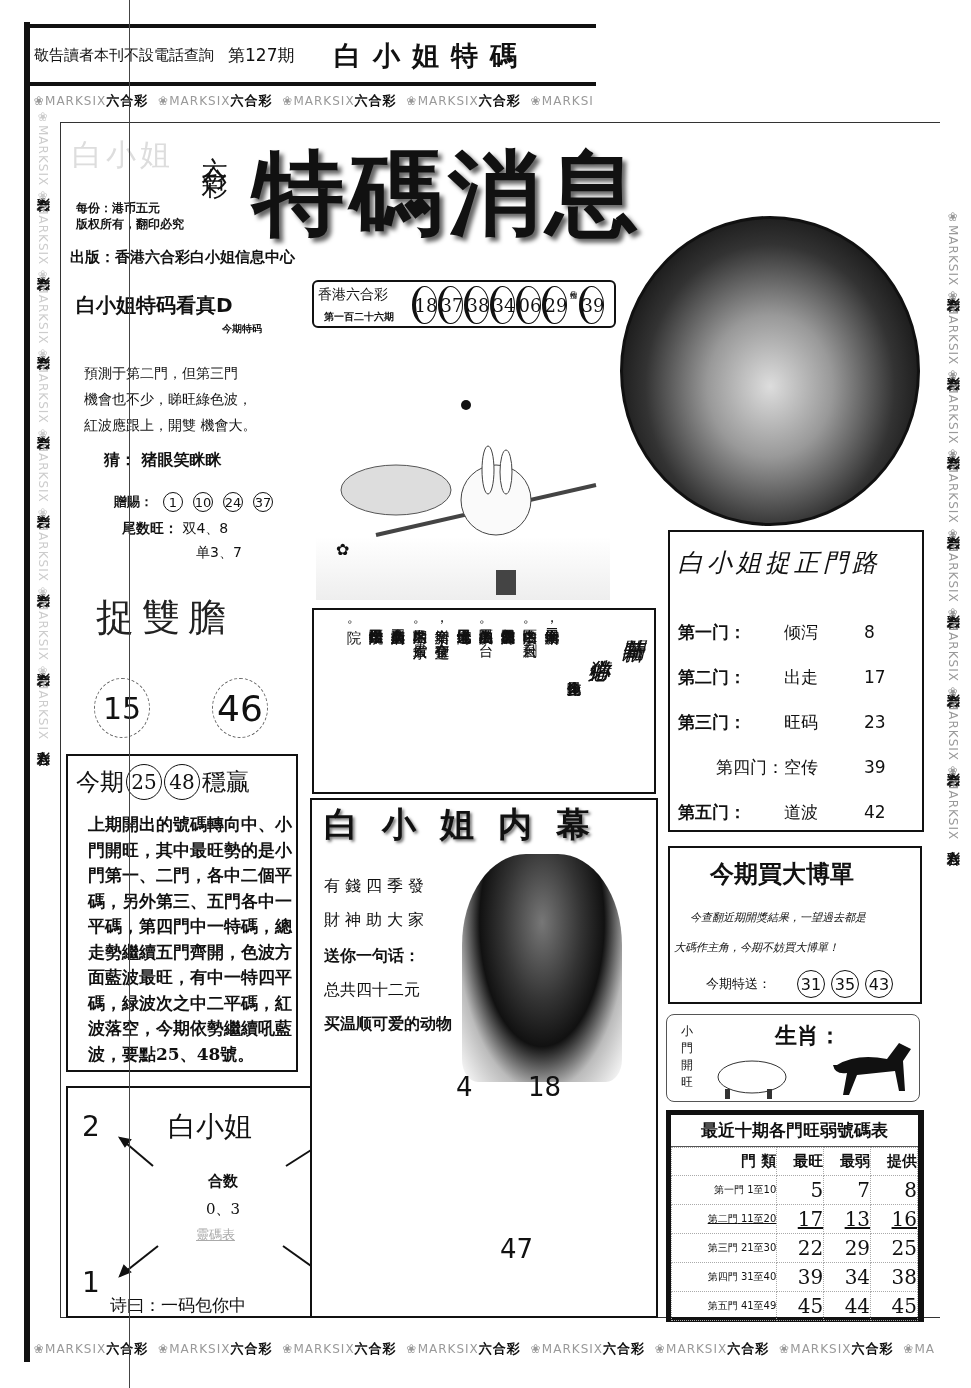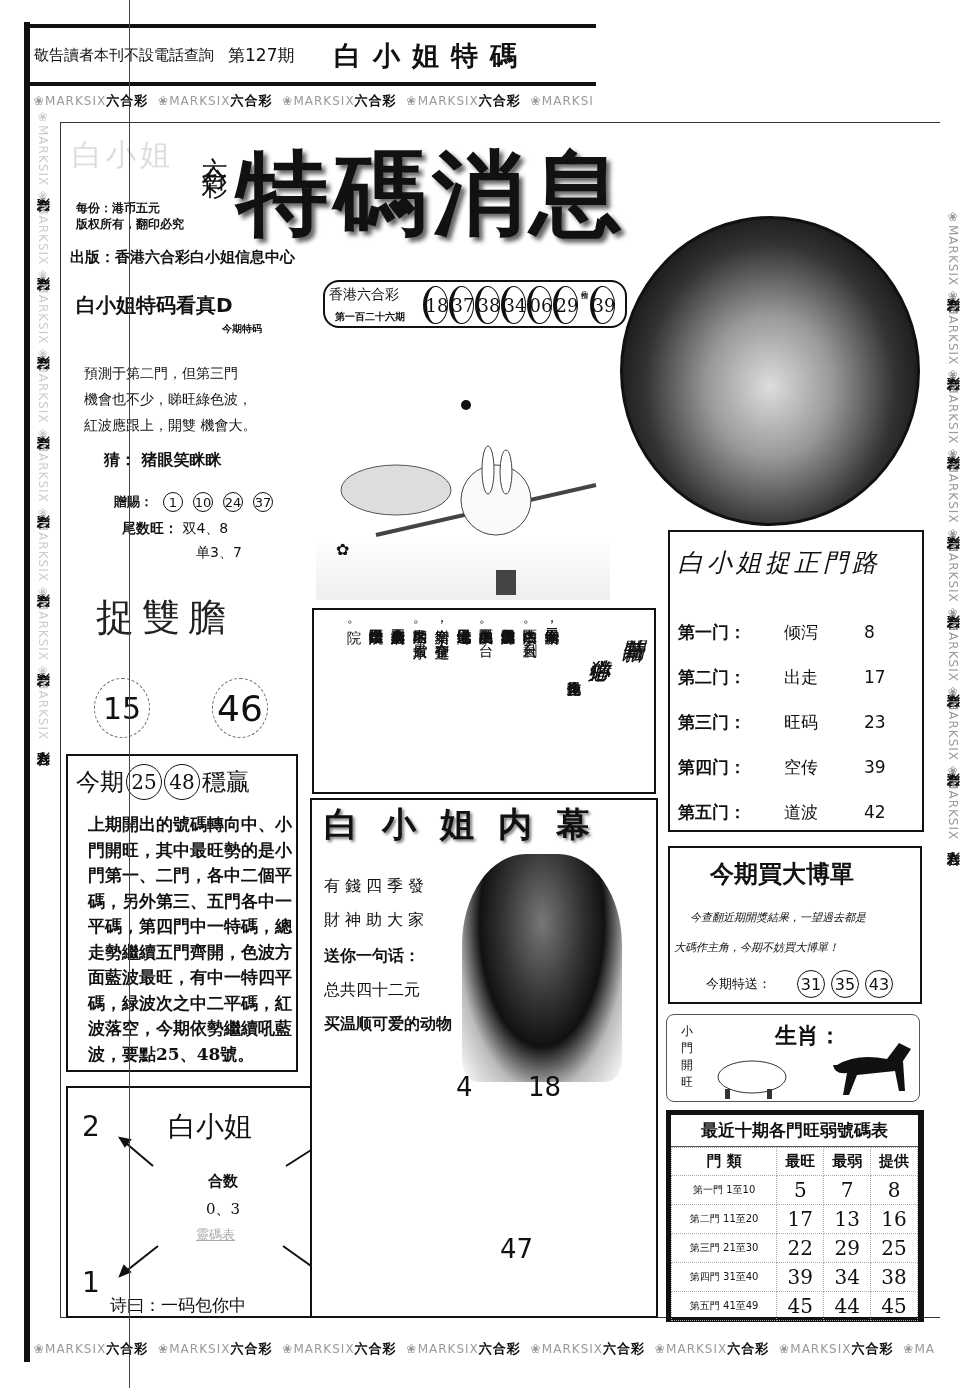--- a/index.html
+++ b/index.html
@@ -17,21 +17,21 @@
   .strip-bottom { left: 34px; top: 1340px; width: 900px; height: 18px; }
   .strip-right { left: 940px; top: 210px; width: 22px; height: 1130px; writing-mode: vertical-rl; }
   .strip-left { left: 34px; top: 110px; width: 18px; height: 1220px; writing-mode: vertical-rl; color: #ccc; }
   .box { position: absolute; border: 2px solid #111; background: #fff; }
   .hd-small { font-size: 12px; font-weight: bold; line-height: 16px; }
   .vert { writing-mode: vertical-rl; }
   .ball { display: inline-flex; align-items: center; justify-content: center; border: 1.5px solid #111; border-radius: 50%; }
   .ellipse-photo { position: absolute; left: 620px; top: 216px; width: 300px; height: 310px; border-radius: 50%;
                    background: radial-gradient(ellipse at 50% 55%, #ddd 0%, #999 30%, #333 60%, #111 80%); border: 3px solid #111; }
   .table { border-collapse: collapse; width: 100%; }
-  .table td, .table th { border: 1px dotted #aaa; text-align: center; }
+  .table td, .table th { border: 1px dotted #aaa; text-align: right; }
 </style>
 </head>
 <body>
 
 <div class="frame-outer"></div>
 
 <div class="header">
   <span class="notice">敬告讀者本刊不設電話查詢</span>
   <span class="issue">第127期</span>
   <span class="brand">白小姐特碼</span>
@@ -39,21 +39,21 @@
 
 <div class="strip strip-top"><span>❀MARKSIX</span><b>六合彩</b><span>❀MARKSIX</span><b>六合彩</b><span>❀MARKSIX</span><b>六合彩</b><span>❀MARKSIX</span><b>六合彩</b><span>❀MARKSIX</span></div>
 <div class="strip strip-bottom"><span>❀MARKSIX</span><b>六合彩</b><span>❀MARKSIX</span><b>六合彩</b><span>❀MARKSIX</span><b>六合彩</b><span>❀MARKSIX</span><b>六合彩</b><span>❀MARKSIX</span><b>六合彩</b><span>❀MARKSIX</span><b>六合彩</b><span>❀MARKSIX</span><b>六合彩</b><span>❀MARKSIX</span></div>
 <div class="strip strip-right"><span>❀MARKSIX</span><b>六合彩</b><span>❀MARKSIX</span><b>六合彩</b><span>❀MARKSIX</span><b>六合彩</b><span>❀MARKSIX</span><b>六合彩</b><span>❀MARKSIX</span><b>六合彩</b><span>❀MARKSIX</span><b>六合彩</b><span>❀MARKSIX</span><b>六合彩</b><span>❀MARKSIX</span><b>六合彩</b></div>
 <div class="strip strip-left"><span>❀MARKSIX</span><b>六合彩</b><span>❀MARKSIX</span><b>六合彩</b><span>❀MARKSIX</span><b>六合彩</b><span>❀MARKSIX</span><b>六合彩</b><span>❀MARKSIX</span><b>六合彩</b><span>❀MARKSIX</span><b>六合彩</b><span>❀MARKSIX</span><b>六合彩</b><span>❀MARKSIX</span><b>六合彩</b></div>
 
 <div class="abs" style="left:60px;top:122px;width:880px;height:1196px;border:1.5px solid #333;border-right:none;"></div>
 
 <div class="abs" style="left:72px;top:135px;font-size:30px;color:#ddd;font-family:'DejaVu Serif',serif;letter-spacing:4px;">白小姐</div>
 <div class="abs vert" style="left:200px;top:136px;font-size:26px;font-family:'DejaVu Serif',serif;line-height:30px;letter-spacing:8px;">六合彩</div>
-<div class="abs" style="left:236px;top:138px;font-size:92px;font-weight:900;font-family:'DejaVu Serif',serif;letter-spacing:6px;text-shadow:4px 4px 4px #666;line-height:110px;">特碼消息</div>
+<div class="abs" style="left:252px;top:138px;font-size:92px;font-weight:900;font-family:'DejaVu Serif',serif;letter-spacing:6px;text-shadow:4px 4px 4px #666;line-height:110px;">特碼消息</div>
 <div class="abs hd-small" style="left:76px;top:200px;">每份：港币五元</div>
 <div class="abs hd-small" style="left:76px;top:216px;">版权所有，翻印必究</div>
 <div class="abs" style="left:70px;top:248px;font-size:15px;font-weight:bold;">出版：香港六合彩白小姐信息中心</div>
 
 <div class="abs" style="left:64px;top:272px;width:230px;height:300px;">
   <div style="position:absolute;left:12px;top:20px;font-size:20px;font-weight:bold;">白小姐特码看真D</div>
   <div style="position:absolute;left:158px;top:50px;font-size:10px;font-weight:bold;">今期特码</div>
   <div style="position:absolute;left:20px;top:88px;font-size:14px;line-height:26px;font-family:'DejaVu Serif',serif;">
     <div>預測于第二門，但第三門</div>
     <div>機會也不少，睇旺綠色波，</div>
@@ -70,21 +70,21 @@
     <span class="ball" style="width:20px;height:20px;font-weight:normal;">24</span>
     <span class="ball" style="width:20px;height:20px;font-weight:normal;">37</span>
   </div>
   <div style="position:absolute;left:58px;top:248px;font-size:14px;">
     <span style="font-weight:bold;">尾数旺：</span>
     <span>双4、8</span>
   </div>
   <div style="position:absolute;left:132px;top:272px;font-size:14px;">单3、7</div>
 </div>
 
-<div class="box" style="left:312px;top:280px;width:304px;height:48px;border-radius:16px;margin-left:11px;">
+<div class="box" style="left:312px;top:280px;width:304px;height:48px;border-radius:6px;">
   <div style="position:absolute;left:4px;top:4px;font-size:14px;font-family:'DejaVu Serif',serif;">香港六合彩</div>
   <div style="position:absolute;left:10px;top:28px;font-size:10px;font-weight:bold;">第一百二十六期</div>
   <div style="position:absolute;left:98px;top:4px;display:flex;gap:1px;">
     <span class="ball" style="width:25px;height:38px;font-size:18px;font-family:'DejaVu Serif',serif;border-left:4px solid #111;">18</span>
     <span class="ball" style="width:25px;height:38px;font-size:18px;font-family:'DejaVu Serif',serif;border-left:4px solid #111;">37</span>
     <span class="ball" style="width:25px;height:38px;font-size:18px;font-family:'DejaVu Serif',serif;border-left:4px solid #111;">38</span>
     <span class="ball" style="width:25px;height:38px;font-size:18px;font-family:'DejaVu Serif',serif;border-left:4px solid #111;">34</span>
     <span class="ball" style="width:25px;height:38px;font-size:18px;font-family:'DejaVu Serif',serif;border-left:4px solid #111;">06</span>
     <span class="ball" style="width:25px;height:38px;font-size:18px;font-family:'DejaVu Serif',serif;border-left:4px solid #111;">29</span>
     <span class="vert" style="font-size:7px;height:38px;">特别号</span>
@@ -190,21 +190,21 @@
         <span style="width:106px;font-weight:bold;">第二门：</span>
         <span style="width:80px;">出走</span>
         <span>17</span>
       </div>
     <div style="display:flex;">
         <span style="width:106px;font-weight:bold;">第三门：</span>
         <span style="width:80px;">旺码</span>
         <span>23</span>
       </div>
     <div style="display:flex;">
-        <span style="width:106px;font-weight:bold;">第四门：</span>
+        <span style="width:106px;font-weight:normal;text-align:right;">第四门：</span>
         <span style="width:80px;">空传</span>
         <span>39</span>
       </div>
     <div style="display:flex;">
         <span style="width:106px;font-weight:bold;">第五门：</span>
         <span style="width:80px;">道波</span>
         <span>42</span>
       </div>
   </div>
 </div>
@@ -243,21 +243,21 @@
       <th>最旺</th>
       <th>最弱</th>
       <th>提供</th>
     </tr>
     <tr style="height:29px;">
       <td style="font-size:10px;white-space:nowrap;"><span>第一門</span> <span>1至10</span></td>
       <td style="font-size:20px;font-family:'DejaVu Serif',serif;">5</td>
       <td style="font-size:20px;font-family:'DejaVu Serif',serif;">7</td>
       <td style="font-size:20px;font-family:'DejaVu Serif',serif;">8</td>
     </tr>
-    <tr style="height:29px;">
+    <tr style="height:29px;text-decoration:underline;">
       <td style="font-size:10px;white-space:nowrap;"><span>第二門</span> <span>11至20</span></td>
       <td style="font-size:20px;font-family:'DejaVu Serif',serif;">17</td>
       <td style="font-size:20px;font-family:'DejaVu Serif',serif;">13</td>
       <td style="font-size:20px;font-family:'DejaVu Serif',serif;">16</td>
     </tr>
     <tr style="height:29px;">
       <td style="font-size:10px;white-space:nowrap;"><span>第三門</span> <span>21至30</span></td>
       <td style="font-size:20px;font-family:'DejaVu Serif',serif;">22</td>
       <td style="font-size:20px;font-family:'DejaVu Serif',serif;">29</td>
       <td style="font-size:20px;font-family:'DejaVu Serif',serif;">25</td>

